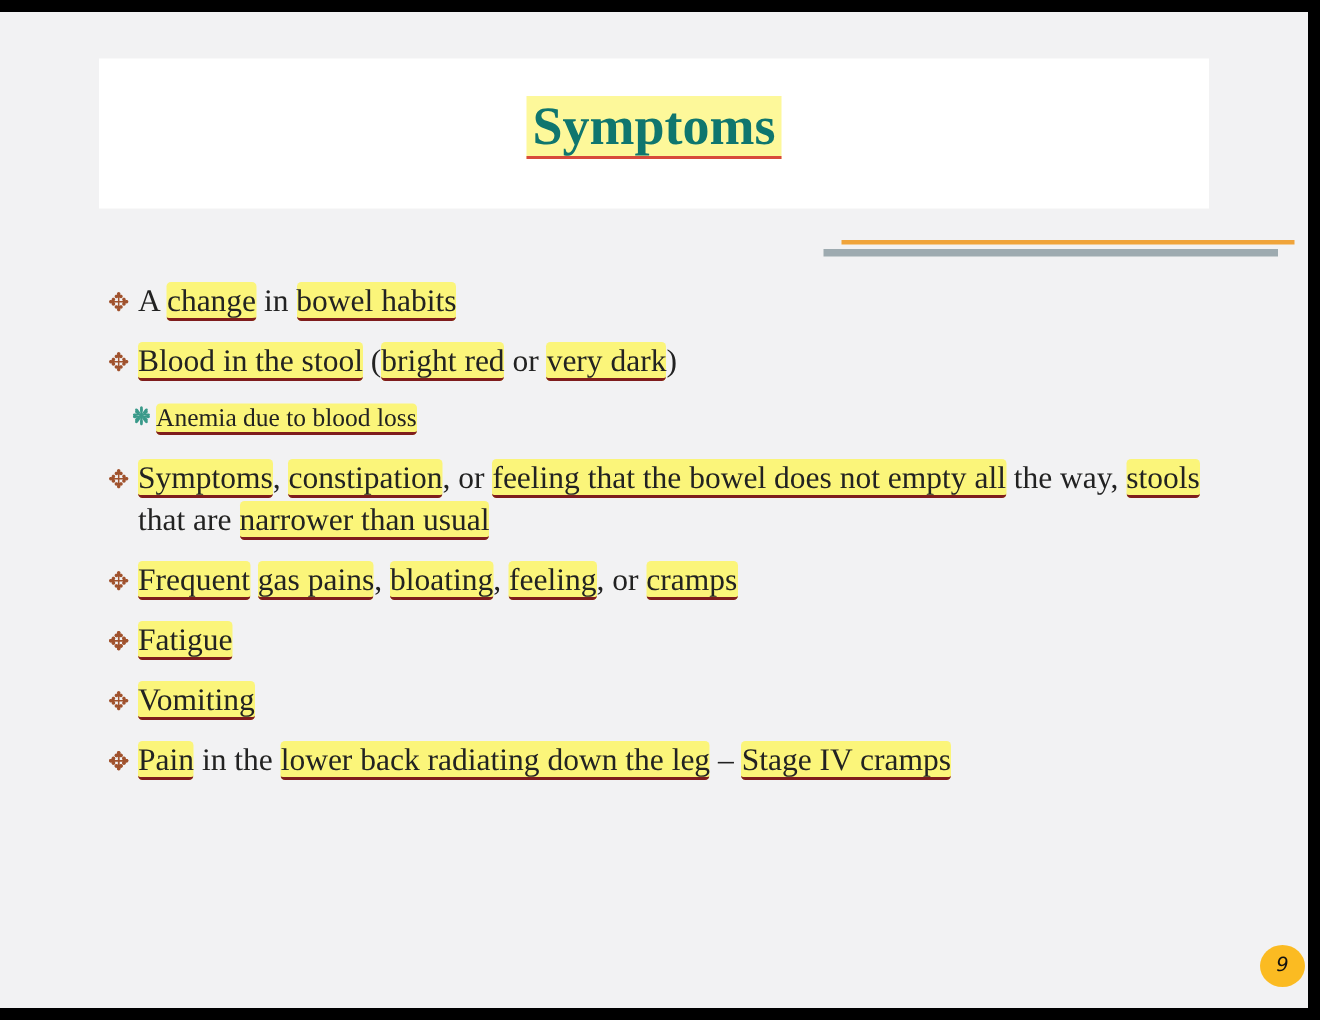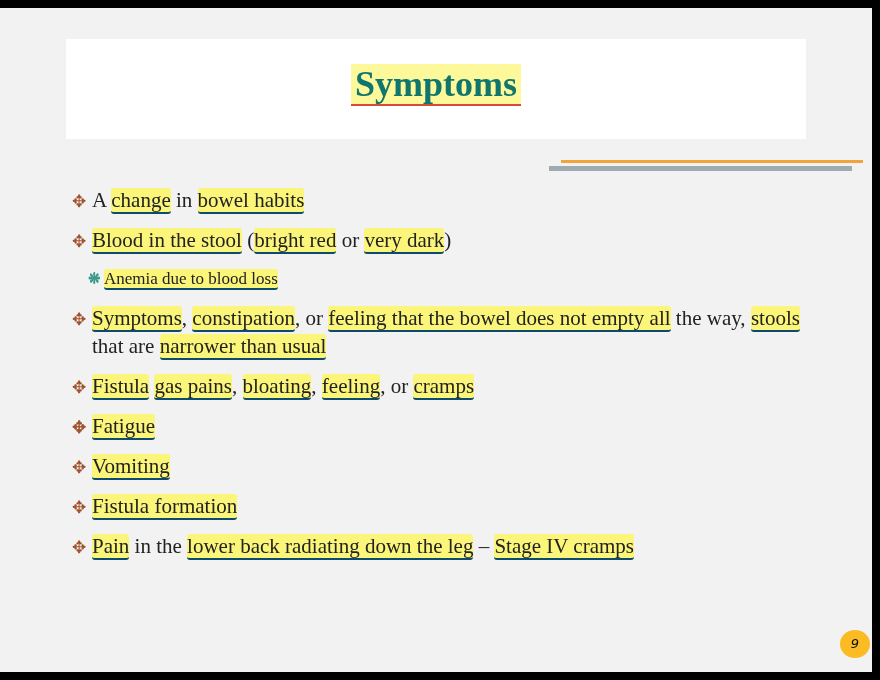--- a/index.html
+++ b/index.html
@@ -33,21 +33,21 @@
   .bullets {
     position: absolute; left: 72px; top: 178px; width: 740px;
     font-family: "Liberation Serif", serif; color: #222;
   }
   .item { position: relative; font-size: 21px; line-height: 28px; margin-bottom: 12px; padding-left: 20px; }
   .item.sub { font-size: 17px; line-height: 24px; padding-left: 32px; margin-bottom: 13px; }
   .item .bullet {
     position: absolute; left: 0; top: 2px; color: #a0522d; font-size: 17px;
   }
   .item.sub .bullet { left: 16px; top: 0; color: #3a9a8a; font-size: 15px; }
-  .hl { background: #fbf57a; border-bottom: 2px solid #0c4a6e; border-radius: 3px; }
+  .hl { background: #fbf57a; border-bottom: 2px solid #7f1d1d; border-radius: 3px; }
   .page-num {
     position: absolute; left: 840px; top: 630px; width: 30px; height: 28px; border-radius: 50%;
     background: #fbbb22; text-align: center; line-height: 28px; font-size: 13px; font-style: italic;
     color: #111; font-family: "DejaVu Sans", sans-serif;
   }
 </style>
 </head>
 <body>
 
 <div class="slide">
@@ -72,36 +72,35 @@
     <div class="item sub">
       <span class="bullet">❋</span>
       <span class="hl">Anemia due to blood loss</span>
     </div>
     <div class="item">
       <span class="bullet">✥</span>
       <span class="hl">Symptoms</span><span>, </span><span class="hl">constipation</span><span>, or </span><span class="hl">feeling that the bowel does not empty all</span><span> the way, </span><span class="hl">stools</span><span> that are </span><span class="hl">narrower than usual</span>
     </div>
     <div class="item">
       <span class="bullet">✥</span>
-      <span class="hl">Fistula</span><span> </span><span class="hl">gas pains</span><span>, </span><span class="hl">bloating</span><span>, </span><span class="hl">feeling</span><span>, or </span><span class="hl">cramps</span>
+      <span class="hl">Frequent</span><span> </span><span class="hl">gas pains</span><span>, </span><span class="hl">bloating</span><span>, </span><span class="hl">feeling</span><span>, or </span><span class="hl">cramps</span>
     </div>
     <div class="item">
       <span class="bullet">✥</span>
     </div>
     <div class="item">
       <span class="bullet">✥</span>
       <span class="hl">Fatigue</span>
     </div>
     <div class="item">
       <span class="bullet">✥</span>
       <span class="hl">Vomiting</span>
     </div>
     <div class="item">
       <span class="bullet">✥</span>
-      <span class="hl">Fistula formation</span>
     </div>
     <div class="item">
       <span class="bullet">✥</span>
       <span class="hl">Pain</span><span> in the </span><span class="hl">lower back radiating down the leg</span><span> – </span><span class="hl">Stage IV cramps</span>
     </div>
   </div>
 </div>
 <div class="page-num">9</div>
 
 </body></html>

